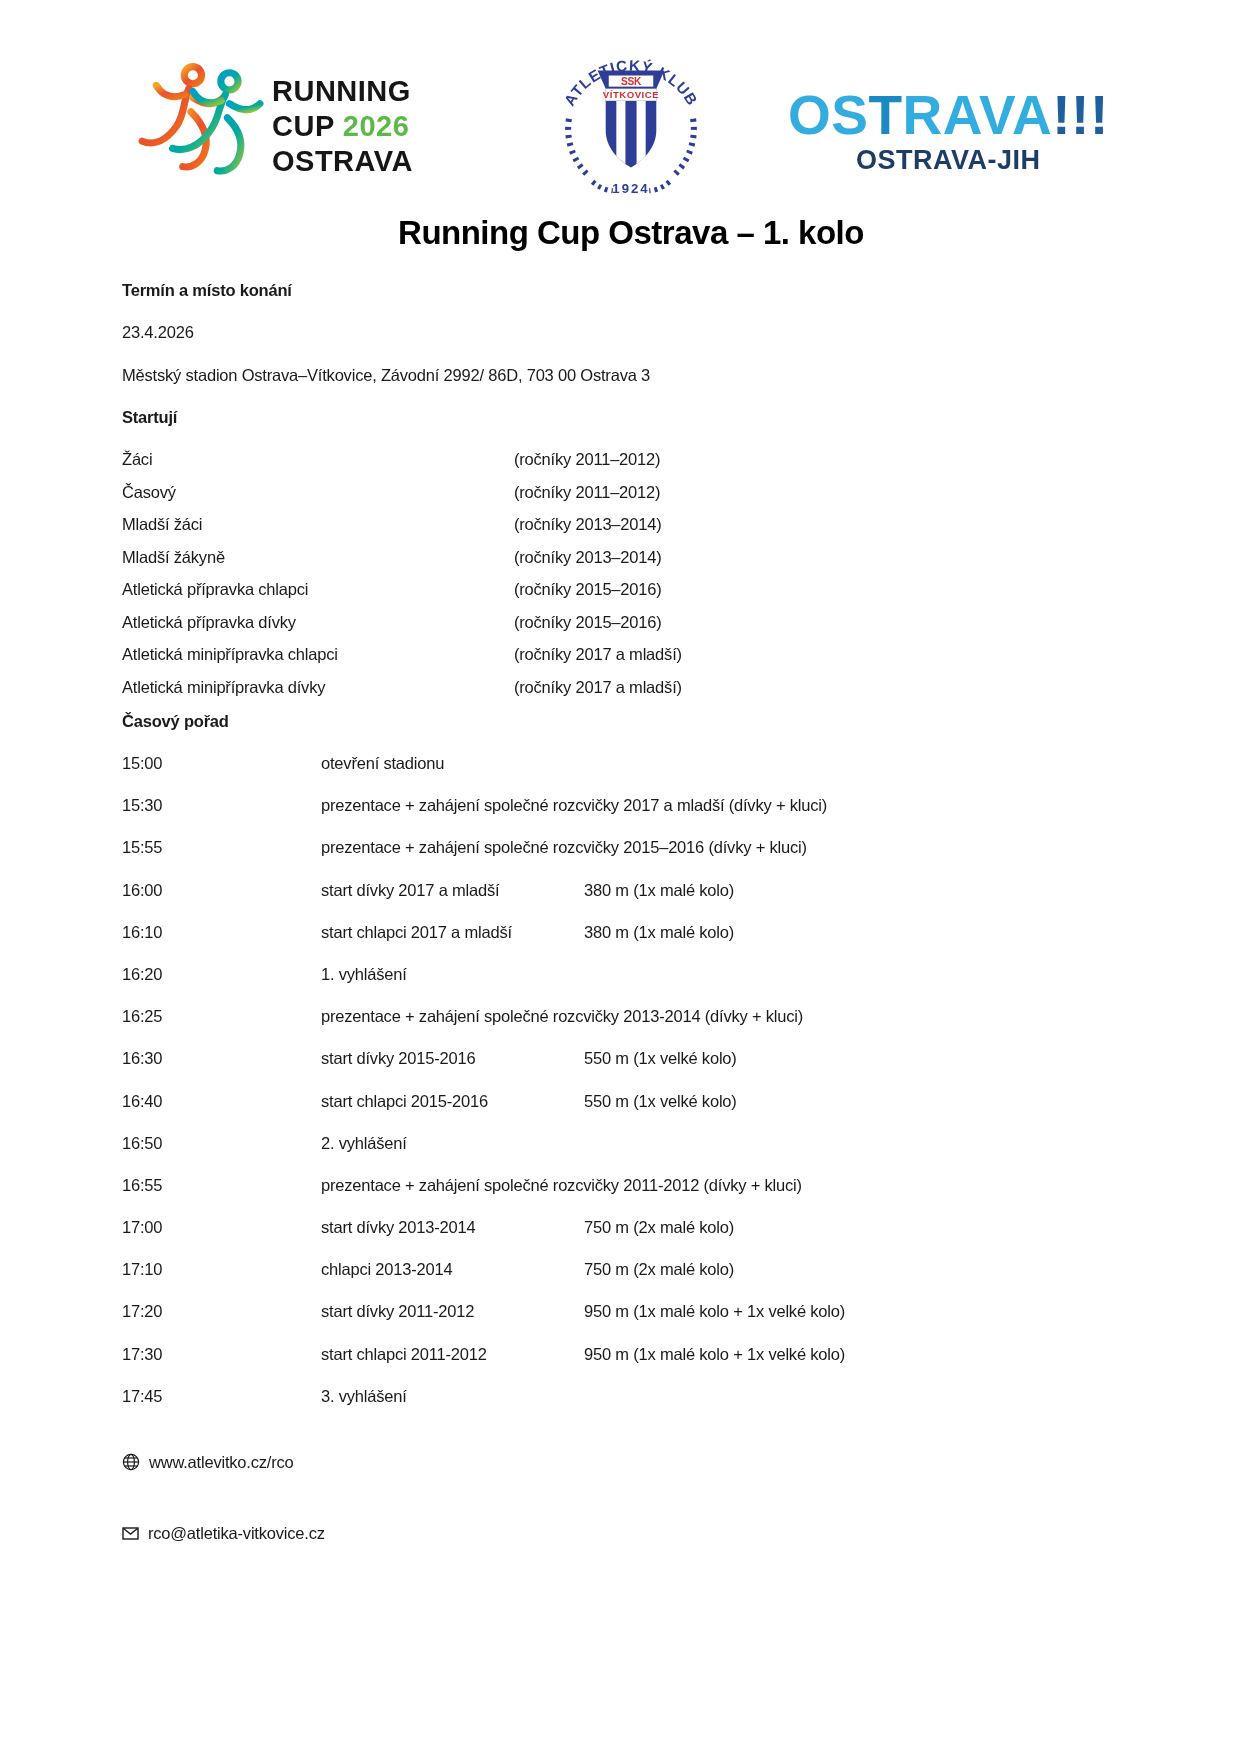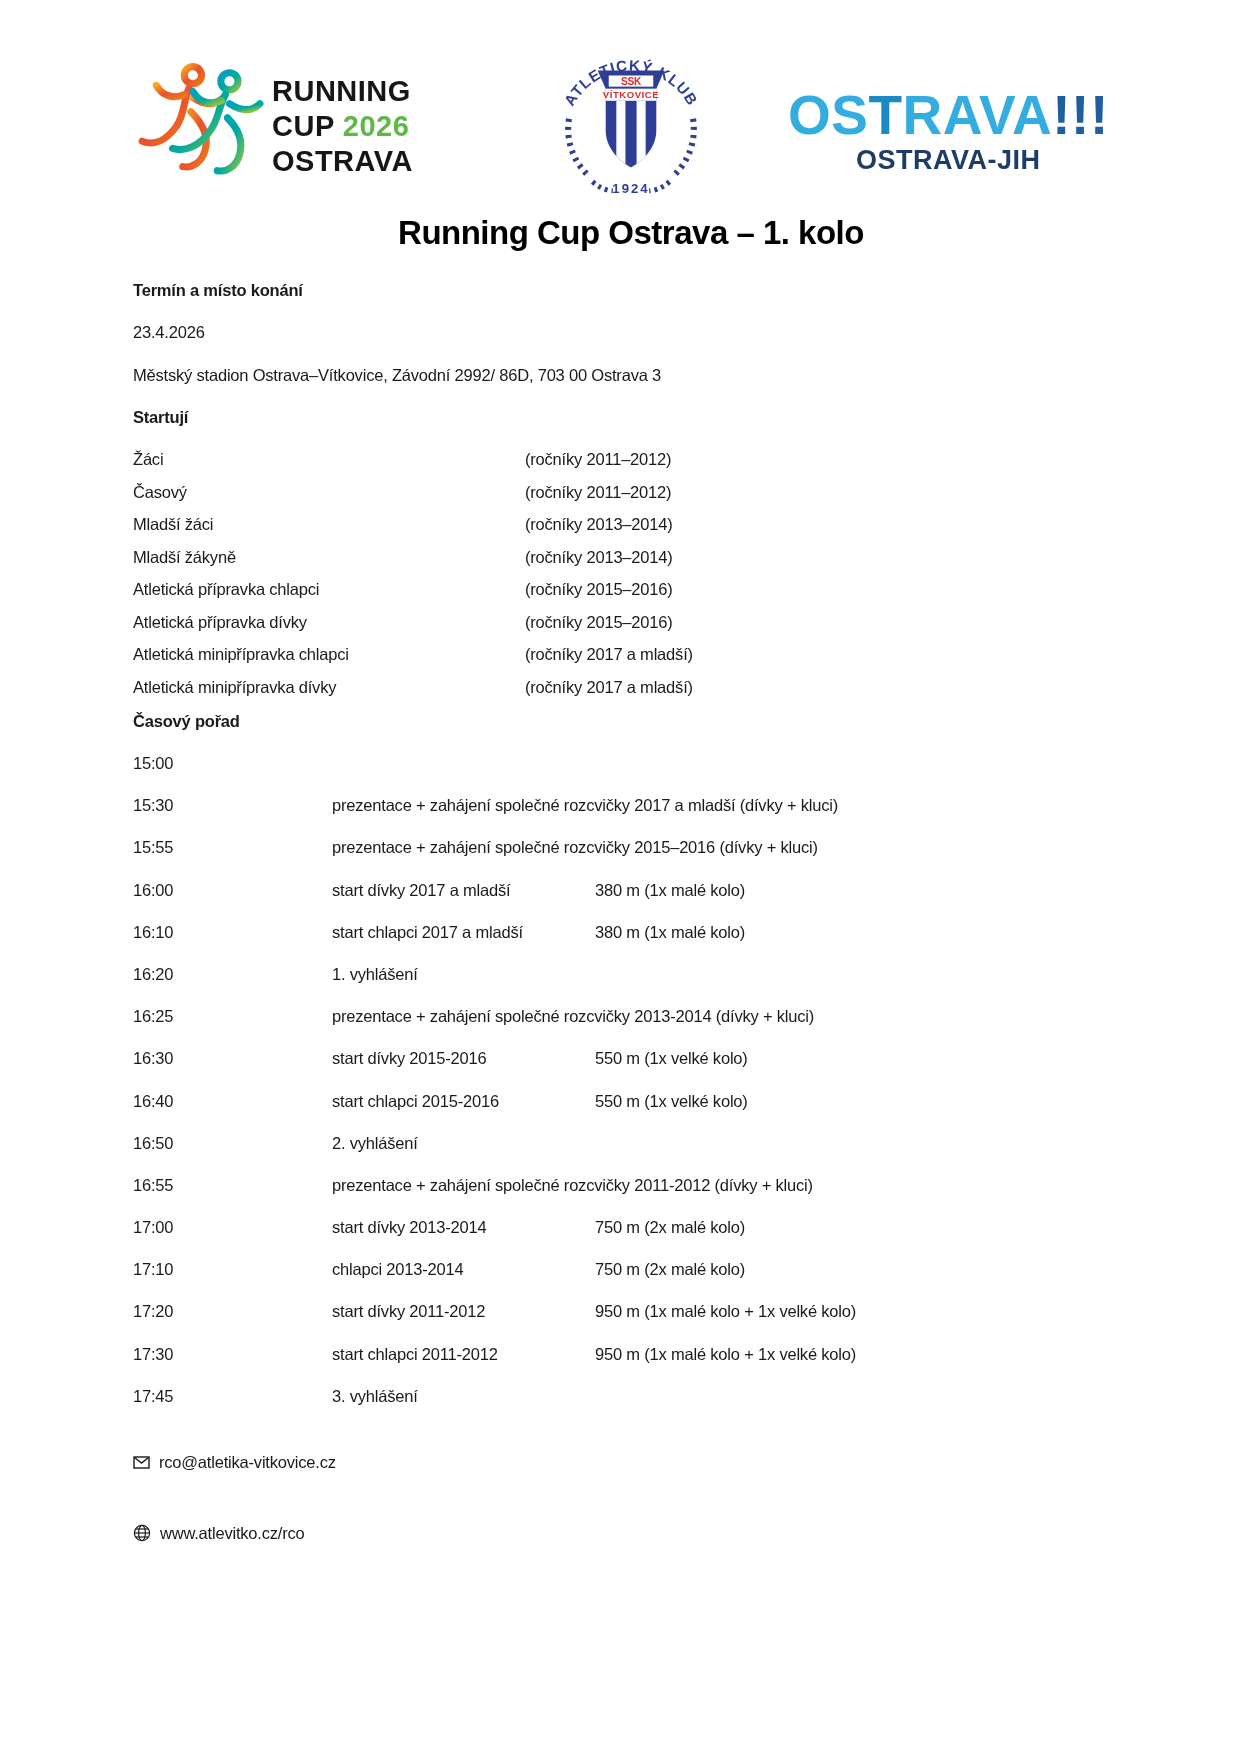--- a/index.html
+++ b/index.html
@@ -14,21 +14,21 @@
   .logo-runner-text{font-weight:bold;font-size:29px;line-height:35px;color:#161616;letter-spacing:0.5px;}
   .logo-runner-text .year{font-weight:bold;}
   .badge{position:absolute;left:548px;top:24px;width:166px;height:172px;}
   .ostrava-logo{position:absolute;left:788px;top:80px;line-height:1;}
   .ostrava-main{font-weight:bold;font-size:55px;letter-spacing:0.5px;}
   .ostrava-sub{font-weight:bold;font-size:27px;letter-spacing:0.5px;margin-top:4px;text-align:center;}
   
   .title{position:absolute;left:0;right:0;top:206px;margin:0;text-align:center;
          font-size:33px;font-weight:bold;color:#000;letter-spacing:-0.5px;padding-left:22px;}
   
-  .content{position:absolute;left:133px;top:274px;width:1000px;}
+  .content{position:absolute;left:122px;top:274px;width:1000px;}
   .para{margin:0 0 25px 0;line-height:17px;}
   .bold{font-weight:bold;}
   .cat-row{display:grid;grid-template-columns:392px 1fr;height:32.5px;line-height:17px;white-space:nowrap;}
   .cats{margin-bottom:2px;}
   .sched-row{display:grid;grid-template-columns:199px 263px 1fr;height:42.2px;line-height:17px;white-space:nowrap;}
   
   .footer{margin-top:22px;}
   .contact-row{display:flex;align-items:center;gap:9px;height:20px;margin-bottom:51px;}
   .contact-row svg{flex:0 0 auto;display:block;}
 </style>
@@ -148,20 +148,21 @@
         <span>(ročníky 2017 a mladší)</span>
       </div>
       </div>
 
     <p class="para bold">Časový pořad</p>
 
     <div>
 
     <div class="sched-row">
         <span>15:00</span>
+        <span>otevření stadionu</span>
         <span></span>
       </div>
         <div class="sched-row">
         <span>15:30</span>
         <span>prezentace + zahájení společné rozcvičky 2017 a mladší (dívky + kluci)</span>
         <span></span>
       </div>
         <div class="sched-row">
         <span>15:55</span>
         <span>prezentace + zahájení společné rozcvičky 2015–2016 (dívky + kluci)</span>
@@ -228,35 +229,35 @@
         <span>950 m (1x malé kolo + 1x velké kolo)</span>
       </div>
         <div class="sched-row">
         <span>17:45</span>
         <span>3. vyhlášení</span>
         <span></span>
       </div>
       </div>
 
     <div class="footer">
-      <div class="contact-row">
-        <svg width="17" height="13" viewBox="0 0 17 13">
-          <rect x="1" y="1" width="15" height="11" fill="none" stroke="#1a1a1a" stroke-width="1.4"></rect>
-          <path d="M1.5 1.5 L8.5 7 L15.5 1.5" fill="none" stroke="#1a1a1a" stroke-width="1.4"></path>
-        </svg>
-        <span>rco@atletika-vitkovice.cz</span>
-      </div>
       <div class="contact-row">
         <svg width="18" height="18" viewBox="0 0 18 18">
           <g fill="none" stroke="#1a1a1a" stroke-width="1.2">
             <circle cx="9" cy="9" r="7.6"></circle>
             <ellipse cx="9" cy="9" rx="3.4" ry="7.6"></ellipse>
             <line x1="1.4" y1="9" x2="16.6" y2="9"></line>
             <line x1="2.4" y1="5" x2="15.6" y2="5"></line>
             <line x1="2.4" y1="13" x2="15.6" y2="13"></line>
           </g>
         </svg>
         <span>www.atlevitko.cz/rco</span>
       </div>
+      <div class="contact-row">
+        <svg width="17" height="13" viewBox="0 0 17 13">
+          <rect x="1" y="1" width="15" height="11" fill="none" stroke="#1a1a1a" stroke-width="1.4"></rect>
+          <path d="M1.5 1.5 L8.5 7 L15.5 1.5" fill="none" stroke="#1a1a1a" stroke-width="1.4"></path>
+        </svg>
+        <span>rco@atletika-vitkovice.cz</span>
+      </div>
     </div>
   </div>
 
 </div>
 
 </body></html>

